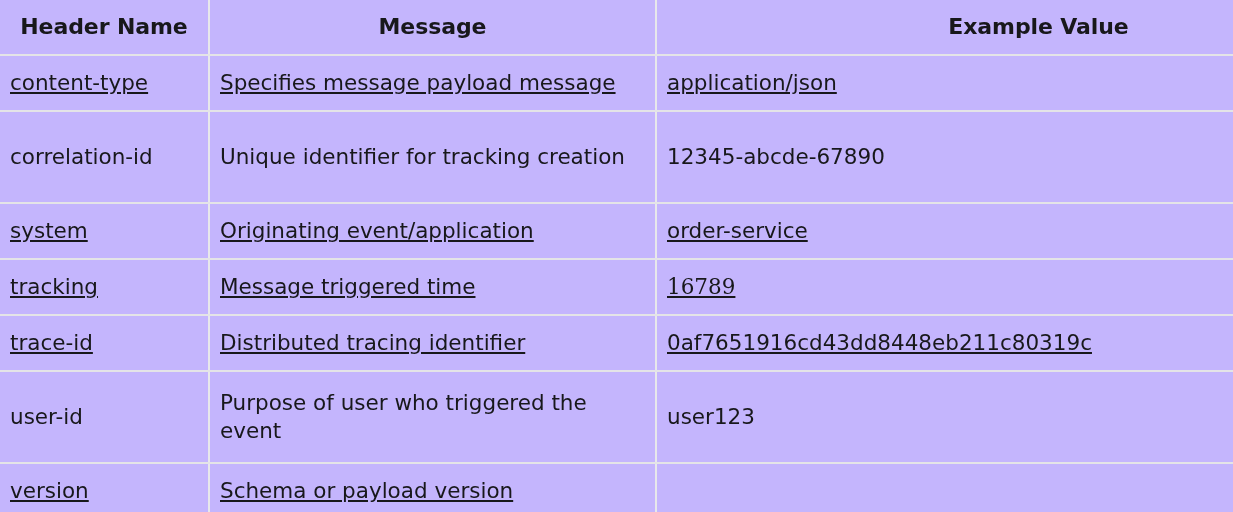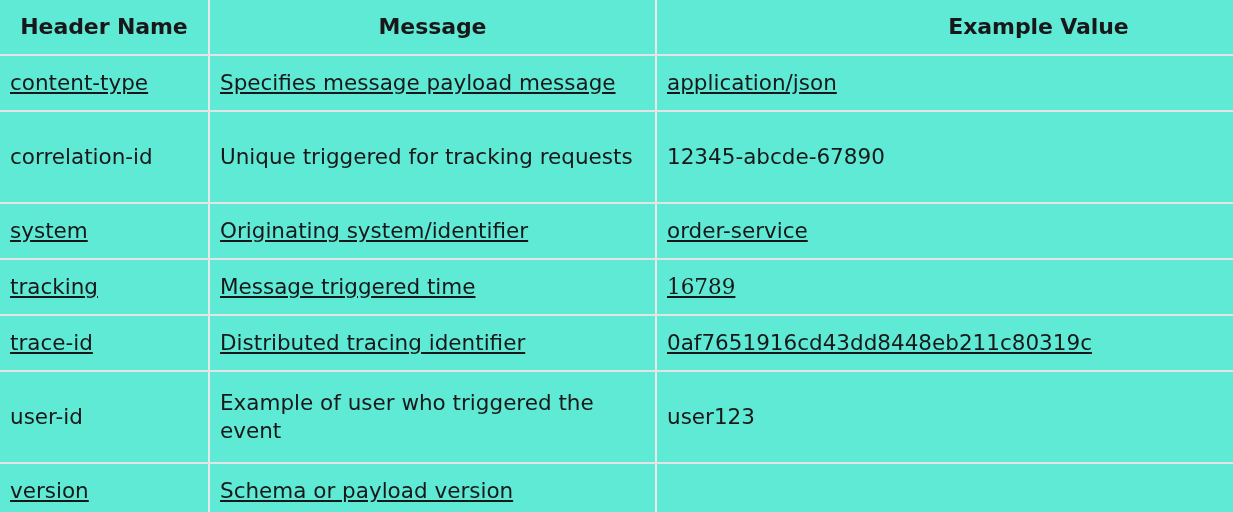--- a/index.html
+++ b/index.html
@@ -38,21 +38,21 @@
   table.headers-table td {
     border-bottom: 2px solid #e4e4e7;
     border-right: 2px solid #e8e8eb;
     padding: 0 10px;
     vertical-align: middle;
     font-size: 21.5px;
     line-height: 1.30;
     font-weight: normal;
     text-align: left;
     color: #18181b;
-    background: #5eead4;
+    background: #c4b5fd;
   }
 
   table.headers-table th:last-child,
   table.headers-table td:last-child {
     border-right: none;
   }
 
   table.headers-table thead th {
     font-weight: bold;
     text-align: center;
@@ -107,45 +107,45 @@
     <tbody>
 
       <tr class="row-h-short">
         <td class="cell-name">content-type</td>
         <td class="cell-purpose-wrap">Specifies message payload message</td>
         <td class="cell-example">application/json</td>
       </tr>
 
       <tr class="row-h-tall">
         <td class="cell-name">correlation-id</td>
-        <td class="cell-purpose-wrap">Unique triggered for tracking requests</td>
+        <td class="cell-purpose-wrap">Unique identifier for tracking creation</td>
         <td class="cell-example">12345-abcde-67890</td>
       </tr>
 
       <tr class="row-h-short">
         <td class="cell-name">system</td>
-        <td class="cell-purpose-wrap">Originating system/identifier</td>
+        <td class="cell-purpose-wrap">Originating event/application</td>
         <td class="cell-example">order-service</td>
       </tr>
 
       <tr class="row-h-short">
         <td class="cell-name">tracking</td>
         <td class="cell-purpose-wrap">Message triggered time</td>
         <td class="cell-example-numeric">16789</td>
       </tr>
 
       <tr class="row-h-short">
         <td class="cell-name">trace-id</td>
         <td class="cell-purpose-wrap">Distributed tracing identifier</td>
         <td class="cell-example">0af7651916cd43dd8448eb211c80319c</td>
       </tr>
 
       <tr class="row-h-tall">
         <td class="cell-name">user-id</td>
-        <td class="cell-purpose-wrap">Example of user who triggered the event</td>
+        <td class="cell-purpose-wrap">Purpose of user who triggered the event</td>
         <td class="cell-example">user123</td>
       </tr>
 
       <tr class="row-h-short">
         <td class="cell-name">version</td>
         <td class="cell-purpose-wrap">Schema or payload version</td>
         <td class="cell-example"></td>
       </tr>
 
     </tbody>

